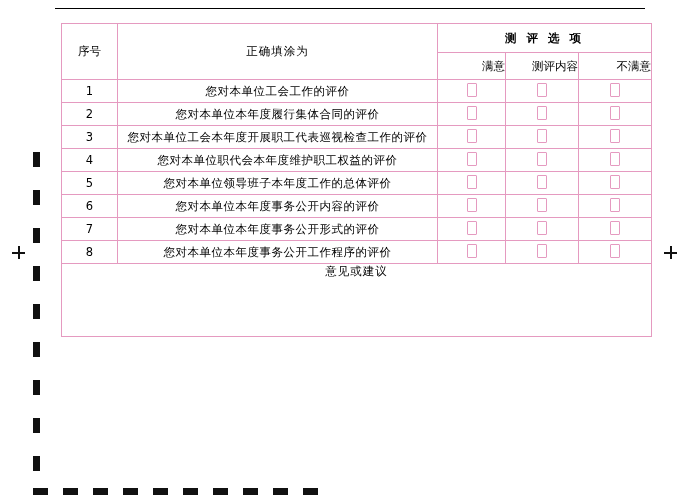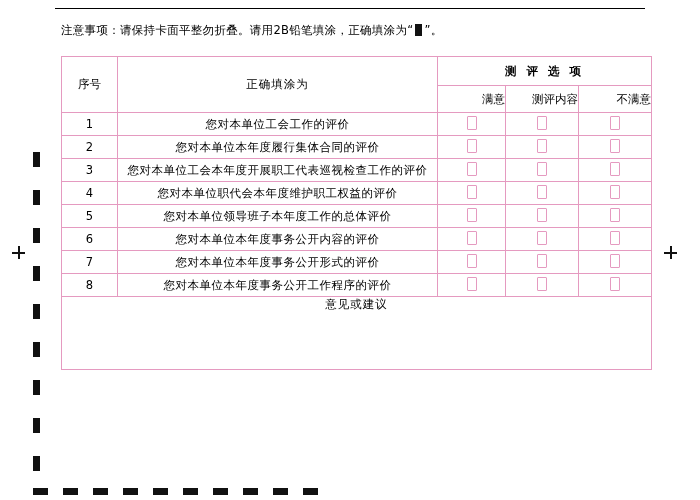--- a/index.html
+++ b/index.html
@@ -162,23 +162,20 @@
     <div class="tick tick-bottom" style="left:303px; top:488px;"></div>
 
     <div class="plus" style="left:12px; top:246px;"></div>
     <div class="plus" style="left:664px; top:246px;"></div>
   </div>
 
   <div class="content">
 
     <div class="title-rule"></div>
 
-    <div class="notice">
-      <span>注意事项：请保持卡面平整勿折叠。请用2B铅笔填涂，正确填涂为“</span><span class="blackbox"></span><span>”。</span>
-    </div>
 
 
     <table class="survey">
       <colgroup>
         <col style="width:56px">
         <col style="width:320px">
         <col style="width:68px">
         <col style="width:73px">
         <col style="width:73px">
       </colgroup>

